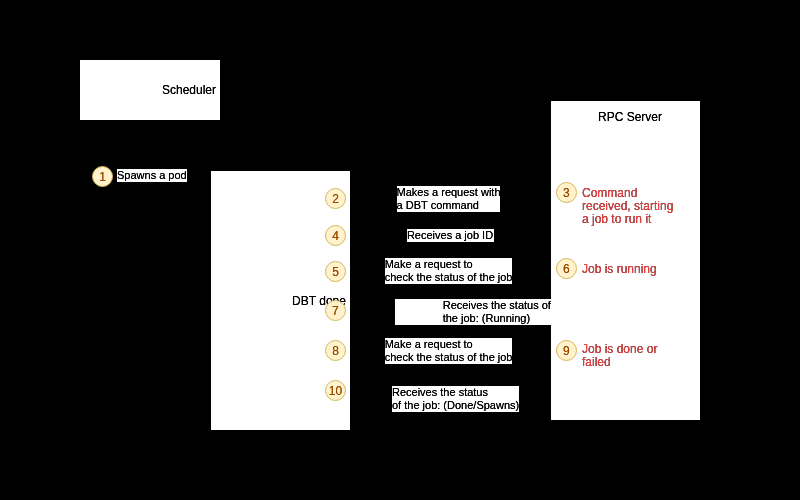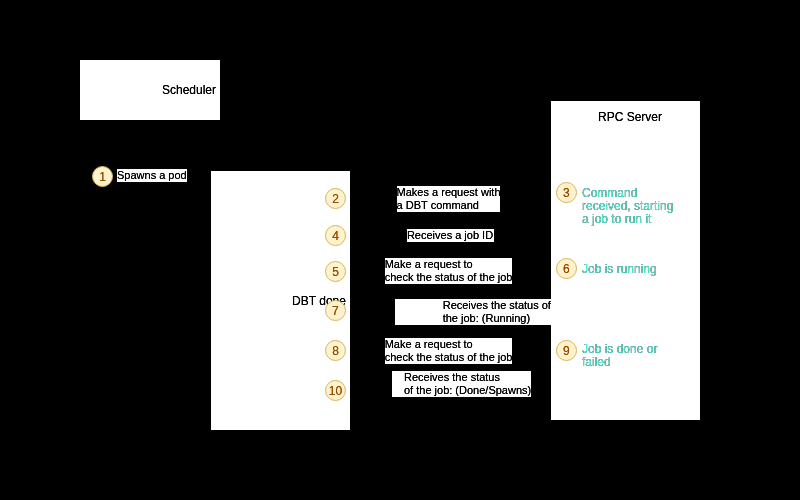--- a/index.html
+++ b/index.html
@@ -13,21 +13,21 @@
 
   .msg{position:absolute;background:#ffffff;color:#000000;font-size:11px;
        line-height:13px;white-space:nowrap;
        text-shadow:0 0 0.2px #000000;}
 
   .step{position:absolute;width:21px;height:21px;border-radius:50%;
         background:#FFF2CC;border:1px solid #D6B656;box-sizing:border-box;
         color:#994C00;font-size:12px;line-height:20px;text-align:center;
         text-shadow:0 0 0.2px #994C00;}
 
-  .side-note{position:absolute;color:#5eead4;font-size:12px;line-height:13px;white-space:nowrap;
+  .side-note{position:absolute;color:#ef4444;font-size:12px;line-height:13px;white-space:nowrap;
               text-shadow:0 0 0.2px #000000;}
 </style>
 </head>
 <body>
 
 <div id="canvas">
 
   <div class="lane" style="left:80px;top:60px;width:140px;height:60px;"></div>
   <div class="lane-title" style="left:80px;top:83.5px;width:140px;text-align:center;">Scheduler</div>
 
@@ -77,18 +77,18 @@
     <div>check the status of the job</div>
   </div>
 
   <div class="step" style="left:555.8px;top:339.8px;">9</div>
   <div class="side-note" style="left:582px;top:343px;">
     <div>Job is done or</div>
     <div>failed</div>
   </div>
 
   <div class="step" style="left:325.0px;top:379.8px;">10</div>
-  <div class="msg" style="left:392px;top:371px;padding-left:12px;">
+  <div class="msg" style="left:392px;top:386px;">
     <div>Receives the status</div>
     <div>of the job: (Done/Spawns)</div>
   </div>
 
 </div>
 
 </body></html>

